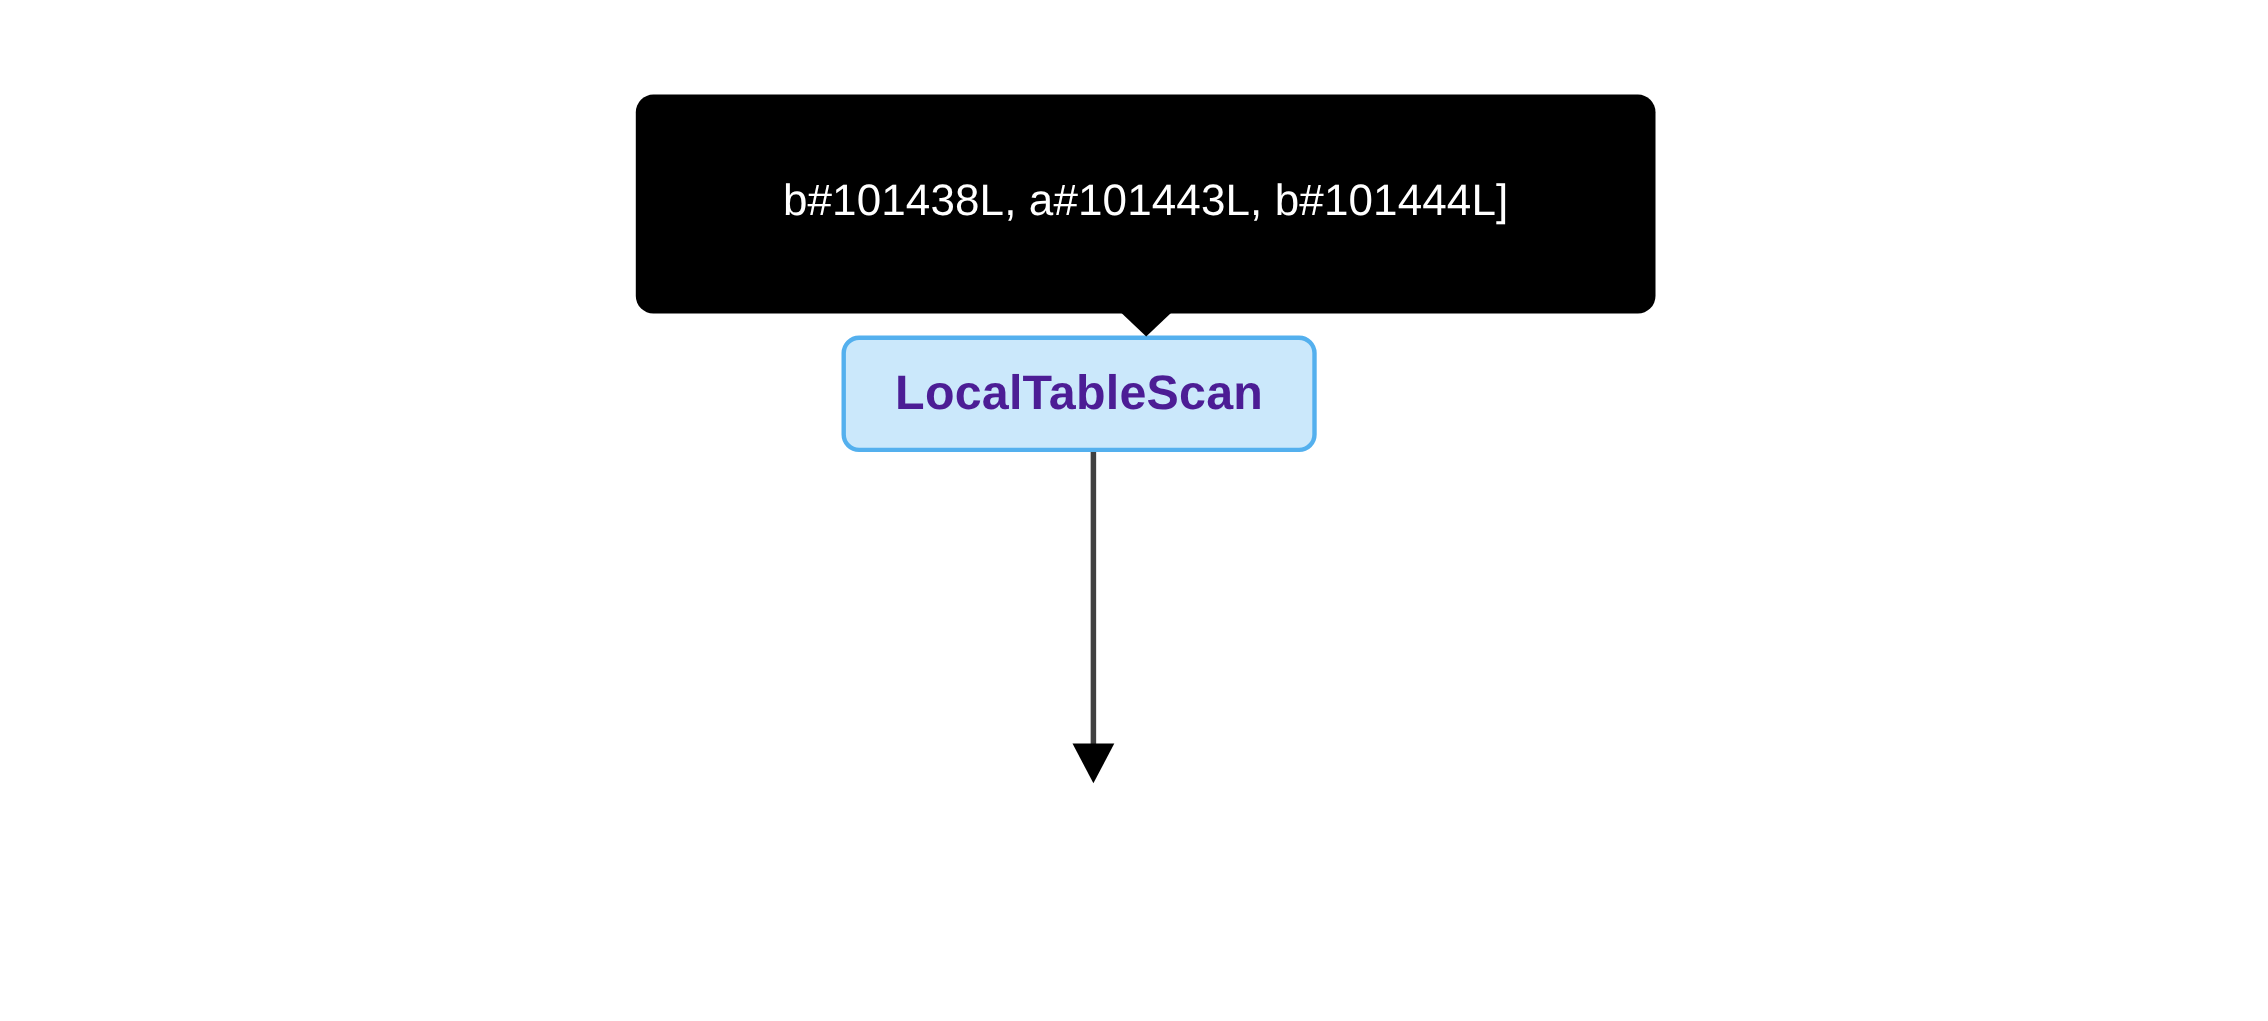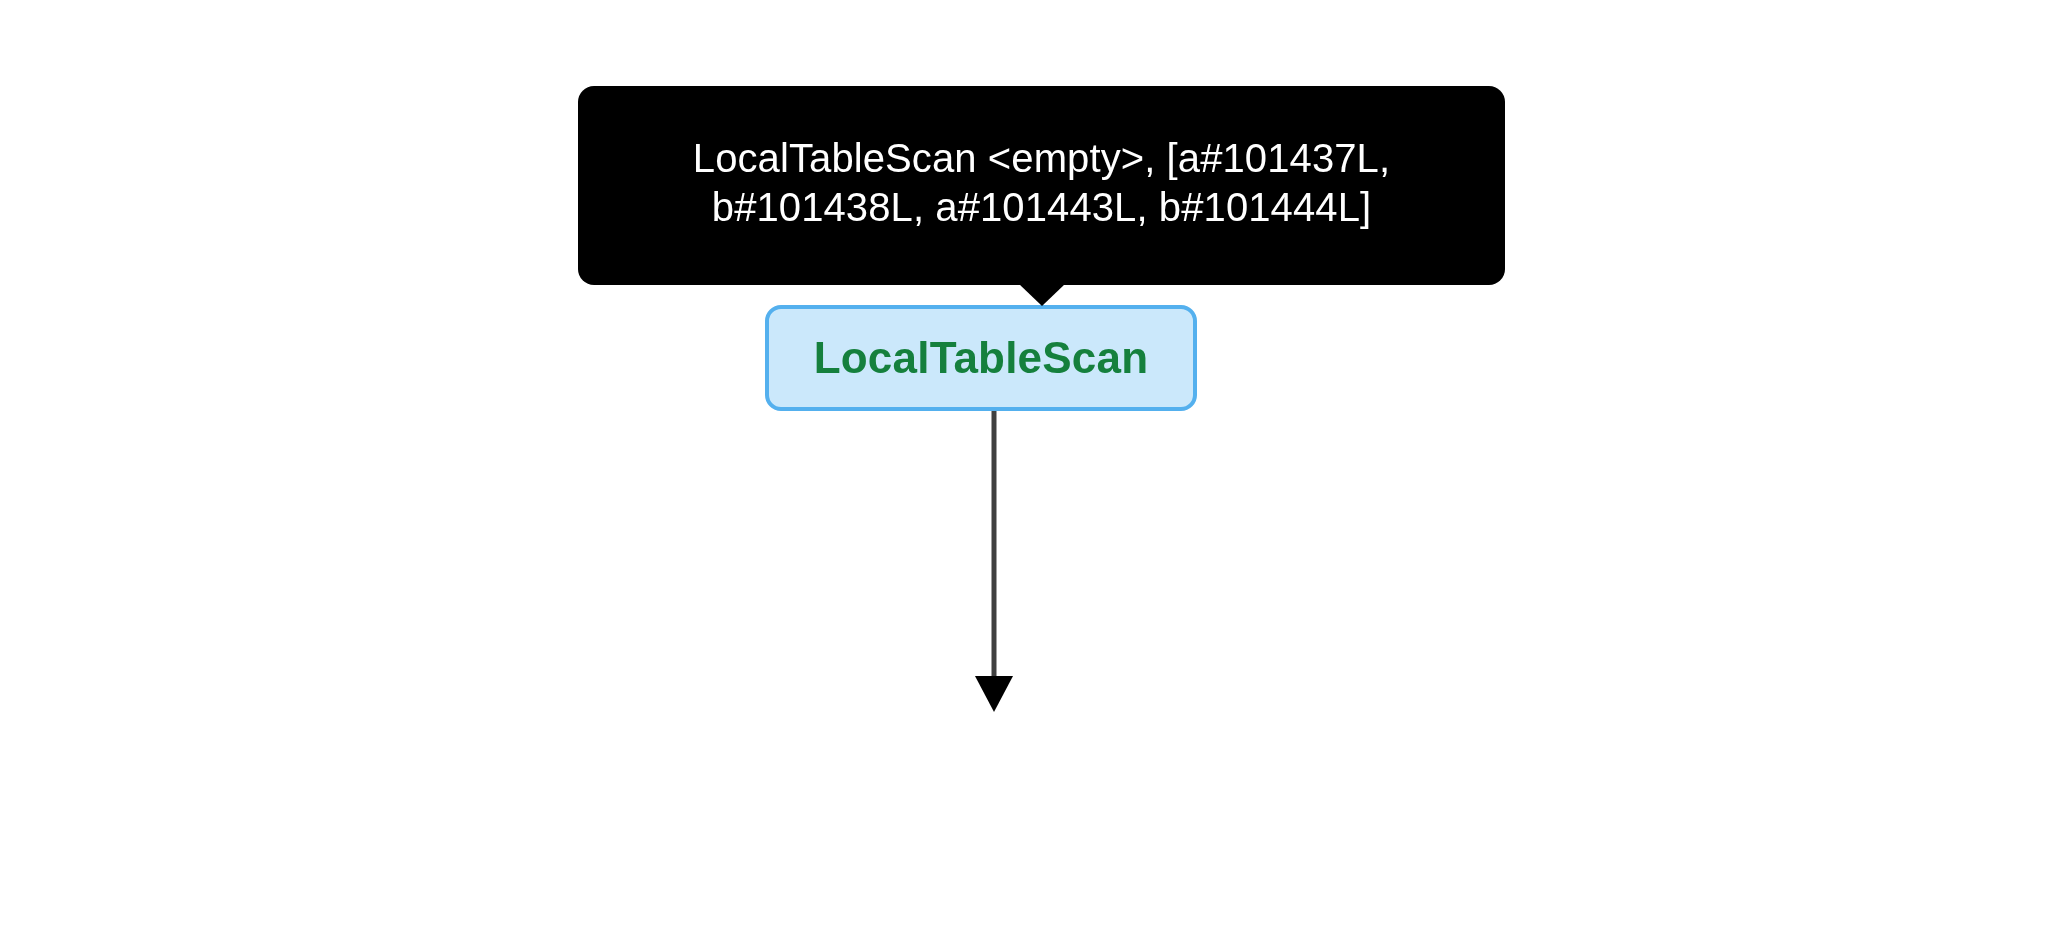--- a/index.html
+++ b/index.html
@@ -67,21 +67,21 @@
     box-sizing: border-box;
     background: #cbe8fb;
     border: 4px solid #54b0ee;
     border-radius: 16px;
     display: flex;
     align-items: center;
     justify-content: center;
     z-index: 3;
   }
   .node-label {
-    color: #15803d;
+    color: #4c1d95;
     font-family: "Liberation Sans", sans-serif;
     font-weight: bold;
     font-size: 44px;
     letter-spacing: 0.2px;
     white-space: nowrap;
     line-height: 1;
   }
 
   #node-local-table-scan {
     left: 765px;
@@ -113,21 +113,20 @@
 <div id="canvas">
 
   <svg class="edge-svg" viewBox="0 0 2062 928" xmlns="http://www.w3.org/2000/svg">
     <g>
       <line x1="994" y1="410" x2="994" y2="682" stroke="#404040" stroke-width="5"></line>
       <polygon points="975,676 1013,676 994,712" fill="#000000"></polygon>
     </g>
   </svg>
 
   <div class="tooltip">
-    <div class="tooltip-line">LocalTableScan &lt;empty&gt;, [a#101437L,</div>
     <div class="tooltip-line">b#101438L, a#101443L, b#101444L]</div>
     <div class="tooltip-pointer"></div>
   </div>
 
   <div class="node" id="node-local-table-scan">
     <span class="node-label">LocalTableScan</span>
   </div>
 
 
 </div>

